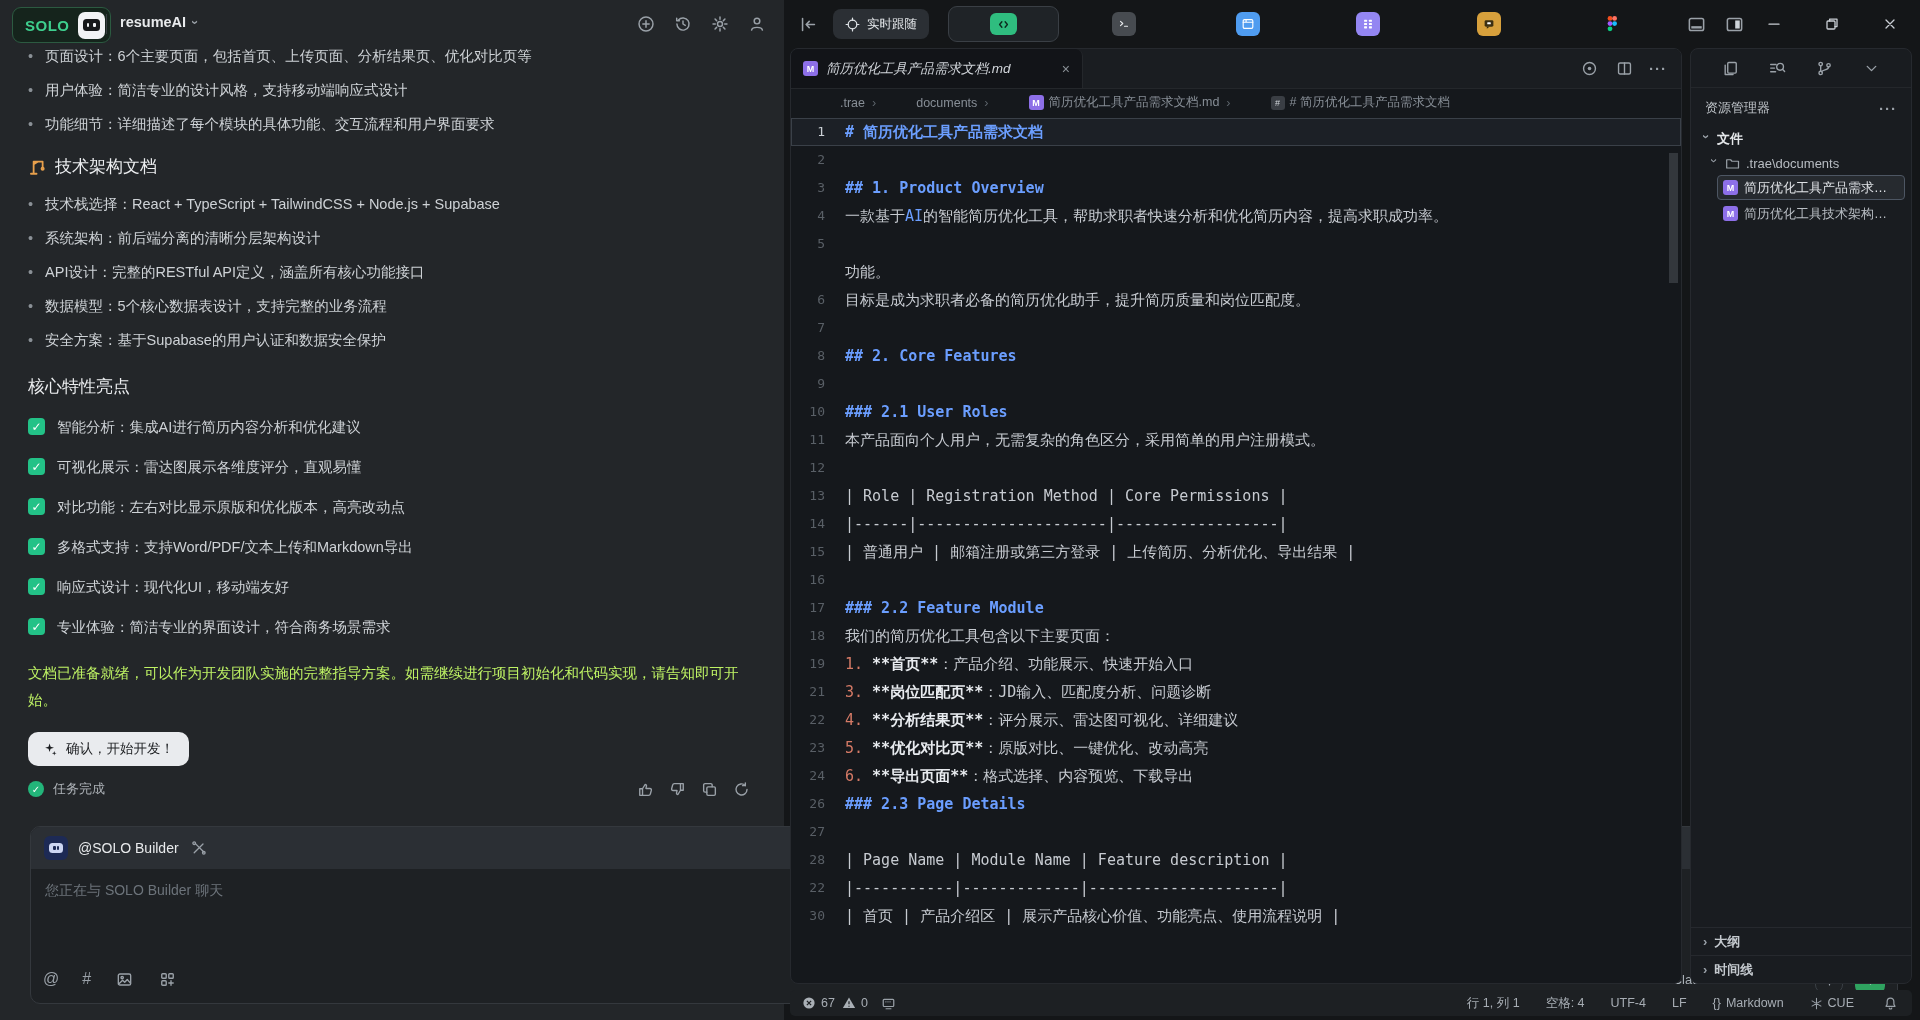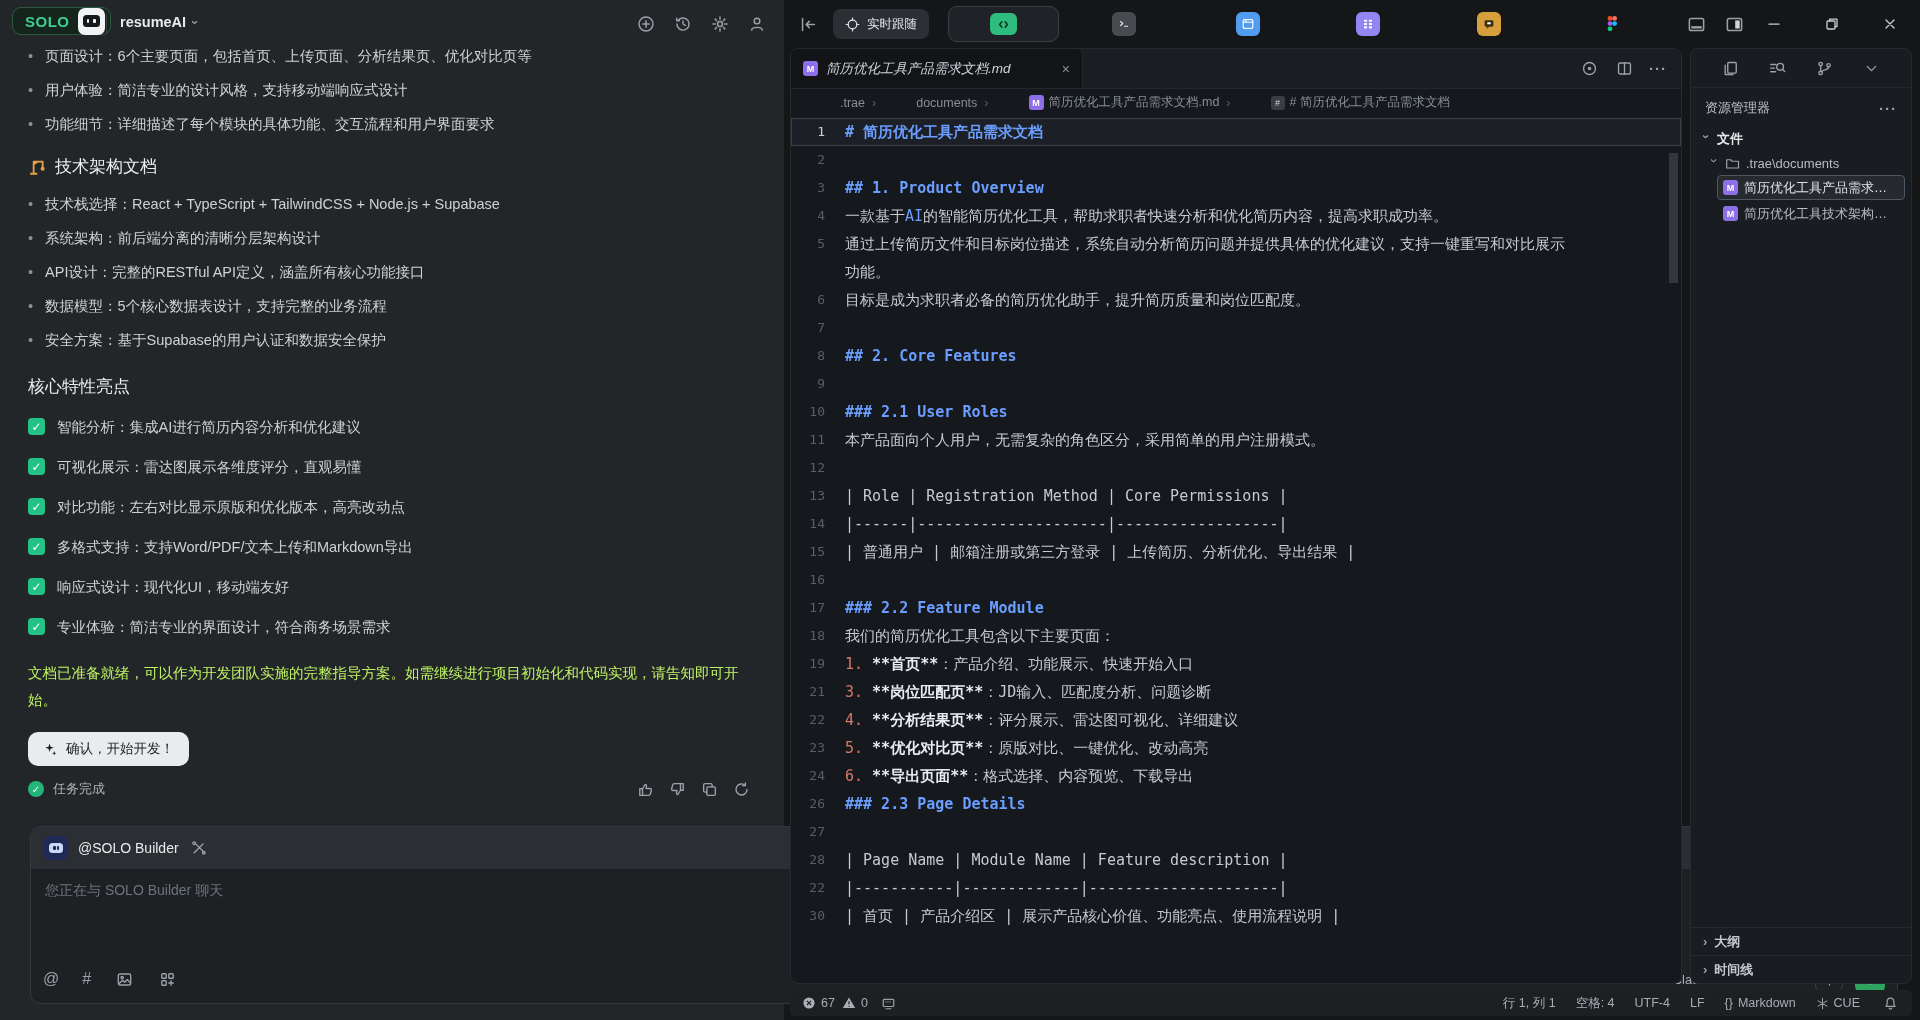--- a/index.html
+++ b/index.html
@@ -12,21 +12,21 @@
   #chat-col { position:absolute; left:0; top:0; width:784px; height:1020px; background:#232629; }
   #editor-card { position:absolute; left:790px; top:48px; width:892px; height:936px;
     background:#15181c; border:1px solid #26292e; border-radius:8px; overflow:hidden; }
   #sidebar-card { position:absolute; left:1690px; top:48px; width:222px; height:936px;
     background:#191c20; border:1px solid #26292e; border-radius:8px; display:flex; flex-direction:column; }
   #statusbar { position:absolute; left:790px; top:990px; width:1122px; height:26px;
     background:#1d2023; border-radius:5px; display:flex; align-items:center; font-size:12.5px; color:#a7adb4; }
 
   
   #topbar { position:absolute; left:0; top:0; width:1920px; height:48px; }
-  .solo-pill { position:absolute; left:12px; top:7px; height:28px; padding:4px 5px 4px 12px;
+  .solo-pill { position:absolute; left:12px; top:7px; height:36px; padding:4px 5px 4px 12px;
     background:#15241c; border:1px solid #2c5a41; border-radius:9px; display:flex; align-items:center; gap:8px; }
   .solo-text { color:#3ecf8e; font-weight:bold; font-size:15px; letter-spacing:.5px; }
   .robot-sq { width:27px; height:27px; background:#f2f3f5; border-radius:7px; display:flex; align-items:center; justify-content:center; }
   .robot-face { width:17px; height:12px; background:#17181a; border-radius:3.5px; position:relative; }
   .robot-face::before, .robot-face::after { content:""; position:absolute; top:4px; width:2.5px; height:4px; background:#f2f3f5; border-radius:1px; }
   .robot-face::before { left:4px; } .robot-face::after { right:4px; }
   .tb-divider { position:absolute; left:106px; top:14px; width:1px; height:20px; background:#3a3e43; }
   .project { position:absolute; left:120px; top:14px; display:flex; align-items:center; gap:7px;
     font-size:14.5px; font-weight:bold; color:#e8eaec; }
   .chev { color:#9aa1a8; font-size:13px; display:inline-block; transform:rotate(90deg); }
@@ -124,21 +124,21 @@
     font-size:13px; color:#b8bdc3; border:1px solid transparent; border-radius:4px; cursor:pointer; }
   .file-row.active { background:#262a2f; border-color:#4d5663; color:#dfe2e6; }
   .file-name { white-space:nowrap; overflow:hidden; text-overflow:ellipsis; }
   .sb-spacer { flex:1; }
   .sb-bottom-row { height:28px; border-top:1px solid #26292e; display:flex; align-items:center; gap:7px;
     padding:0 12px; font-size:13px; font-weight:bold; color:#c4c9ce; cursor:pointer; }
   .sb-bottom-row .chev-r { color:#9aa1a8; font-size:13px; }
 
   
   .st-left { display:flex; align-items:center; gap:7px; padding-left:12px; }
-  .st-right { margin-left:auto; display:flex; align-items:center; gap:20px; padding-right:12px; }
+  .st-right { margin-left:auto; display:flex; align-items:center; gap:26px; padding-right:12px; }
   .st-item { display:flex; align-items:center; gap:5px; cursor:pointer; }
 </style>
 </head>
 <body>
 
 <div id="chat-col"></div>
 
 <div id="topbar">
   <div class="solo-pill">
     <span class="solo-text">SOLO</span>
@@ -502,21 +502,20 @@
       <div class="row">
         <span class="gutter">3</span>
         <span class="code-text"><span class="c-h">## 1. Product Overview</span></span>
       </div>
       <div class="row">
         <span class="gutter">4</span>
         <span class="code-text"><span class="c-t">一款基于</span><span class="c-k">AI</span><span class="c-t">的智能简历优化工具，帮助求职者快速分析和优化简历内容，提高求职成功率。</span></span>
       </div>
       <div class="row">
         <span class="gutter">5</span>
-        <span class="code-text"><span class="c-t">通过上传简历文件和目标岗位描述，系统自动分析简历问题并提供具体的优化建议，支持一键重写和对比展示</span></span>
       </div>
       <div class="row">
         <span class="gutter"></span>
         <span class="code-text"><span class="c-t">功能。</span></span>
       </div>
       <div class="row">
         <span class="gutter">6</span>
         <span class="code-text"><span class="c-t">目标是成为求职者必备的简历优化助手，提升简历质量和岗位匹配度。</span></span>
       </div>
       <div class="row">

